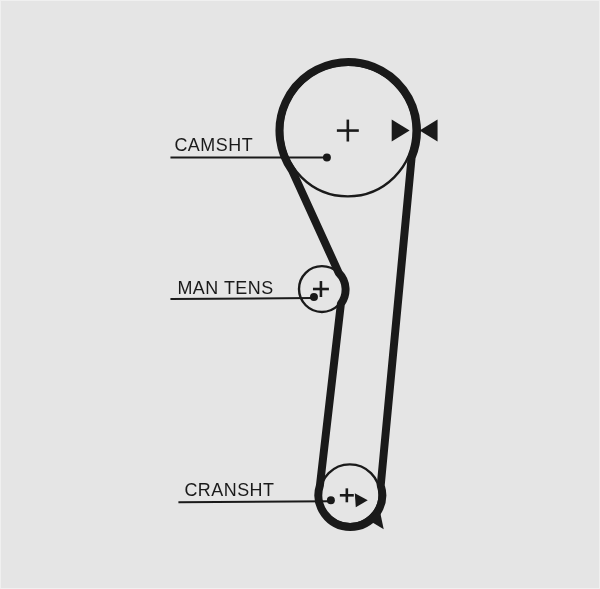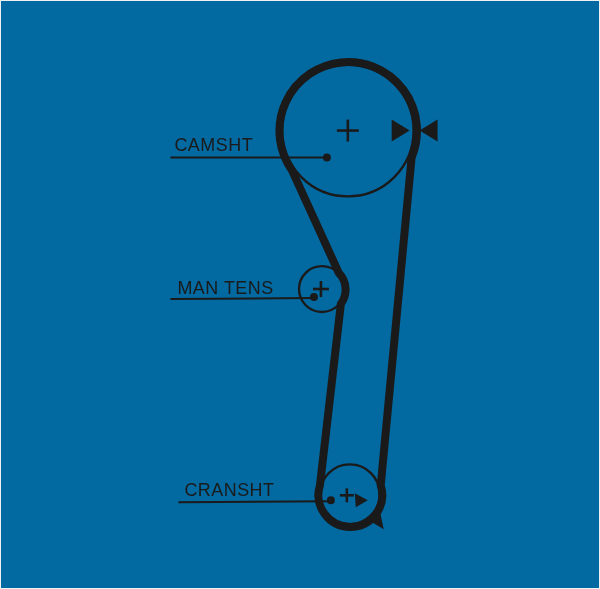--- a/index.html
+++ b/index.html
@@ -4,21 +4,21 @@
 <style>
   html, body {
     margin: 0;
     padding: 0;
     background: #ffffff;
   }
   .canvas {
     position: relative;
     width: 600px;
     height: 589px;
-    background: #0369a1;
+    background: #e5e5e5;
     box-sizing: border-box;
     border: 1px solid #f0f0f0;
     font-family: "Liberation Sans", sans-serif;
     overflow: hidden;
     text-decoration: underline;
   }
   svg {
     display: block;
     width: 100%;
     height: 100%;

